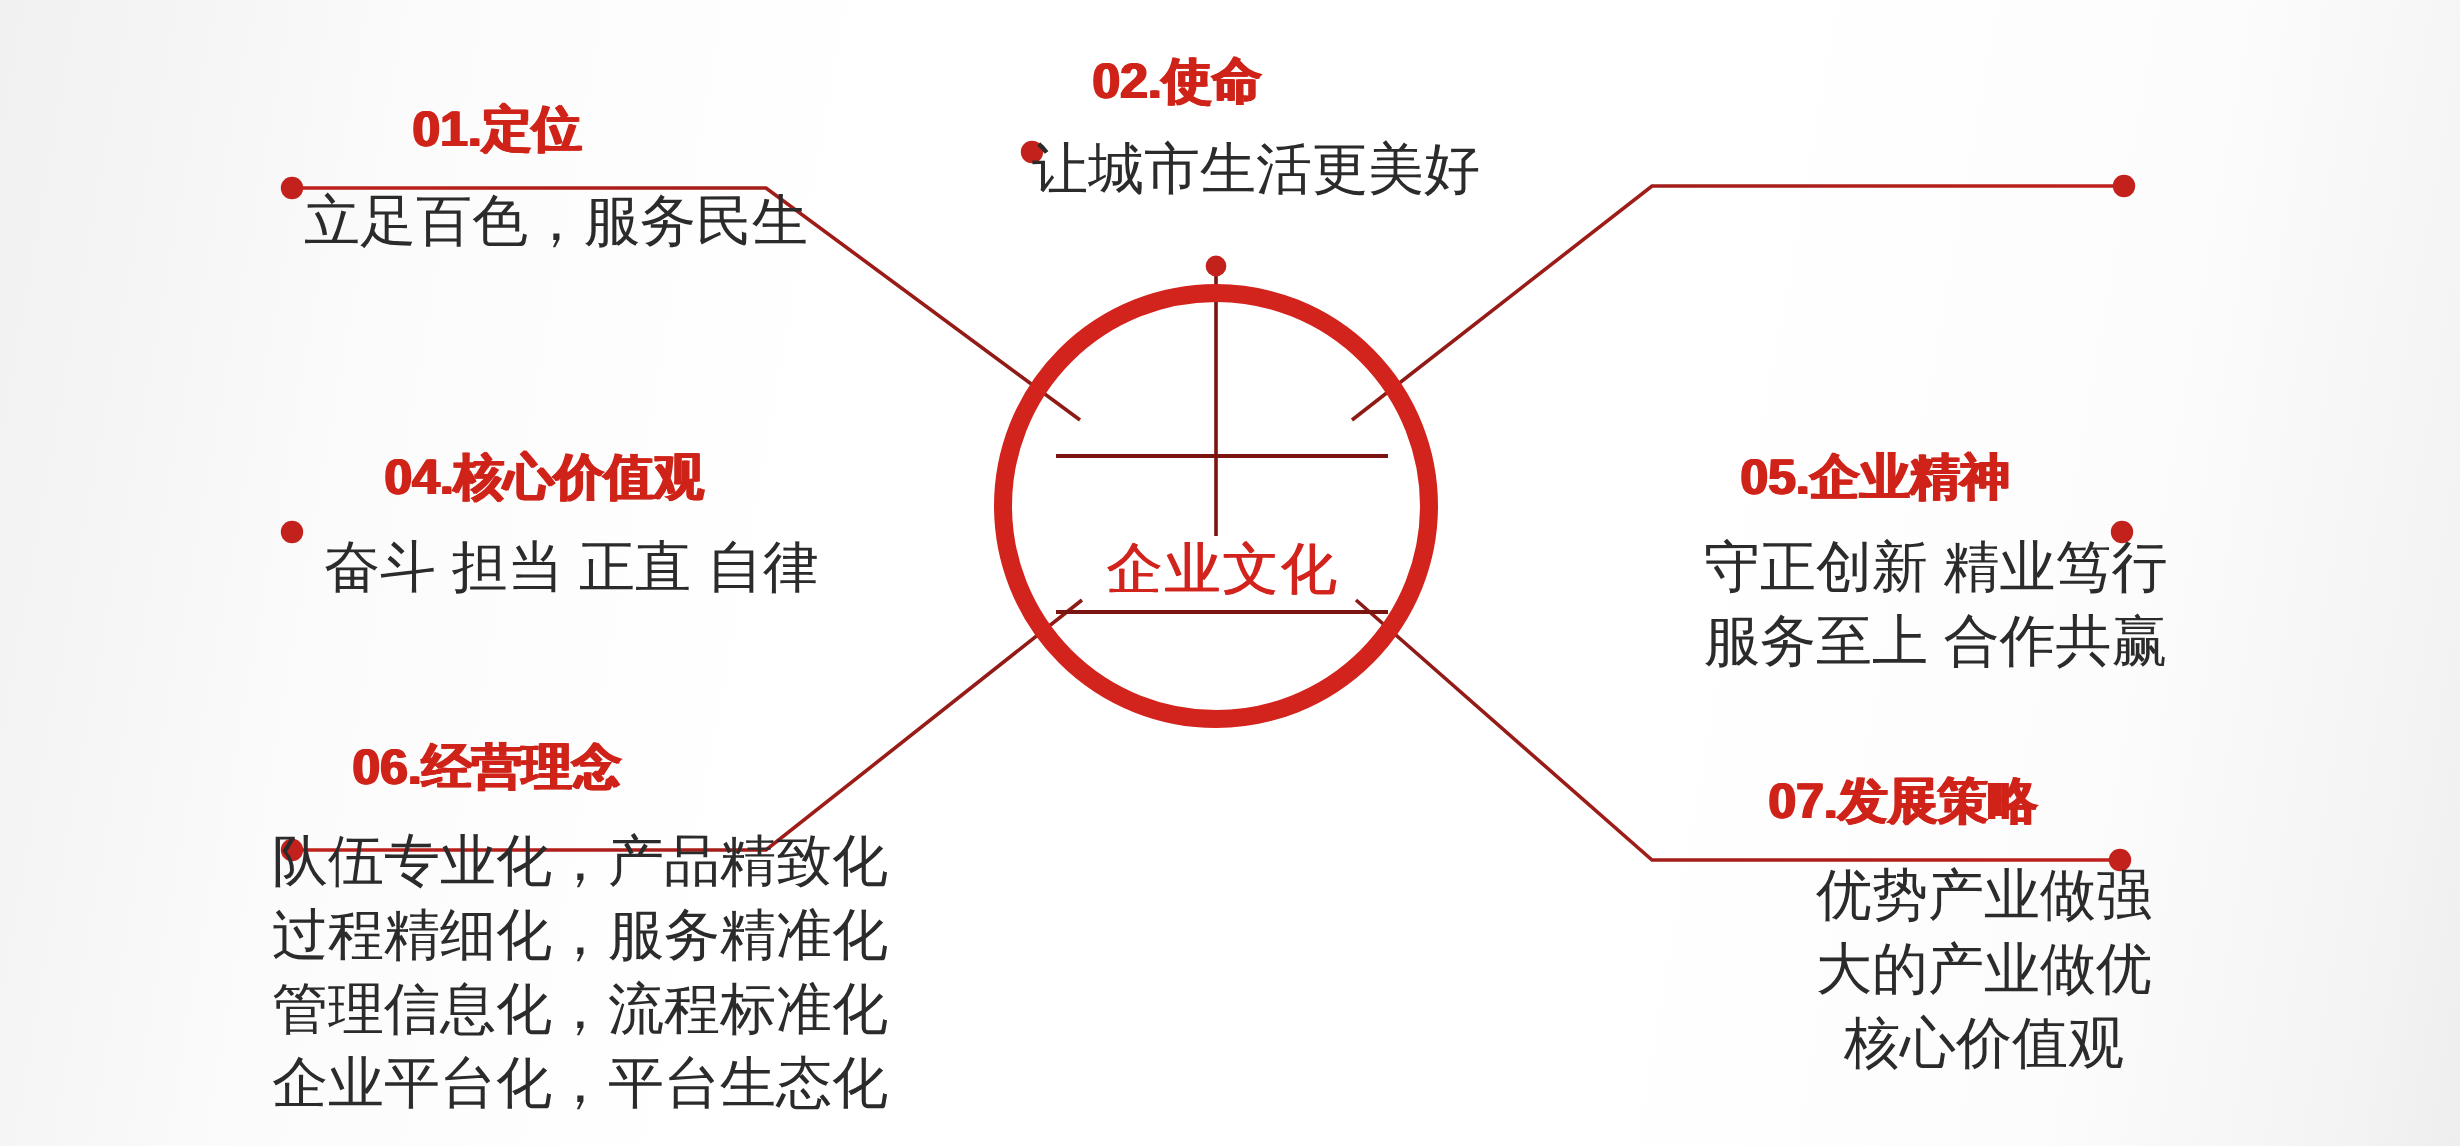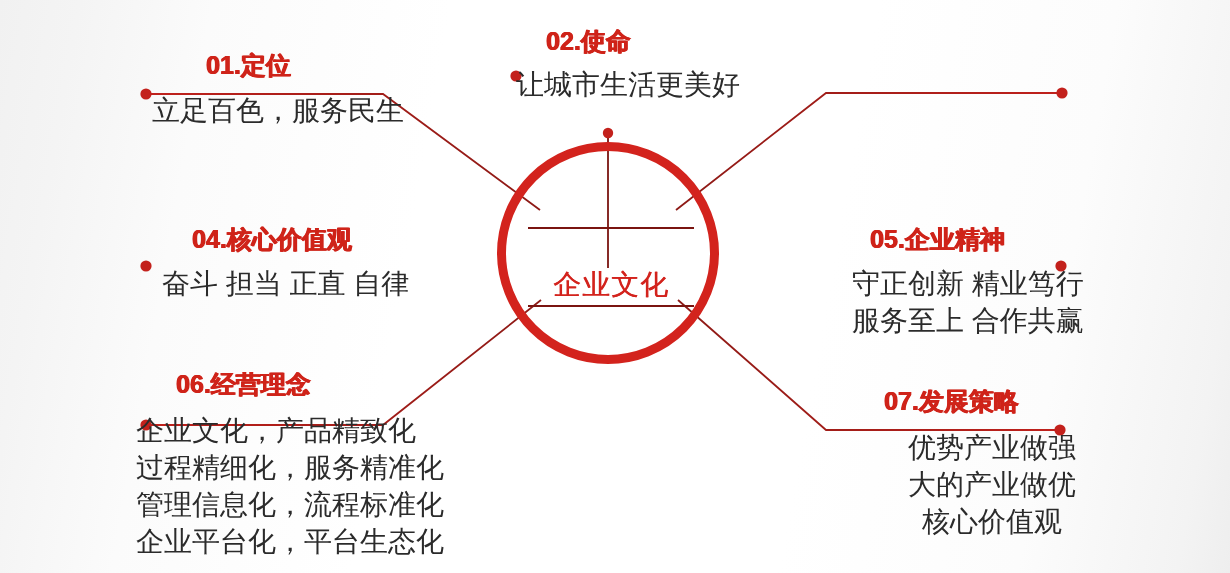--- a/index.html
+++ b/index.html
@@ -185,21 +185,21 @@
     <div class="node-title t-indent-5">05.企业精神</div>
     <div class="node-body" style="margin-top:12px;">
       <span class="ln">守正创新  精业笃行</span>
       <span class="ln">服务至上  合作共赢</span>
     </div>
   </div>
 
   <div class="node al-left" style="left:136px; top:371px; width:330px;">
     <div class="node-title t-indent-6">06.经营理念</div>
     <div class="node-body" style="margin-top:14px;">
-      <span class="ln">企业文化，产品精致化</span>
+      <span class="ln">队伍专业化，产品精致化</span>
       <span class="ln">过程精细化，服务精准化</span>
       <span class="ln">管理信息化，流程标准化</span>
       <span class="ln">企业平台化，平台生态化</span>
     </div>
   </div>
 
   <div class="node al-left" style="left:856px; top:388px; width:280px;">
     <div class="node-title t-indent-7">07.发展策略</div>
     <div class="node-body al-center" style="margin-top:14px; width:208px; margin-left:32px;">
       <span class="ln">优势产业做强</span>

